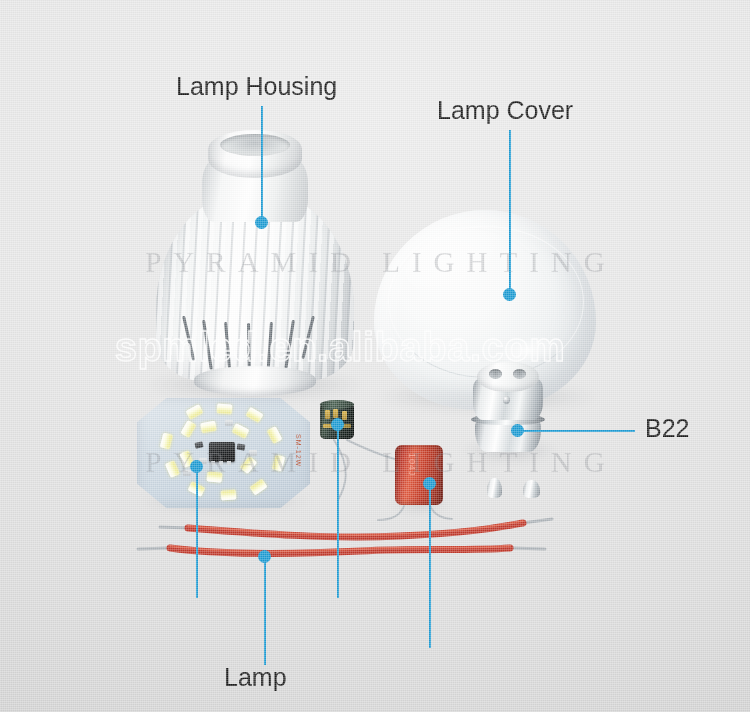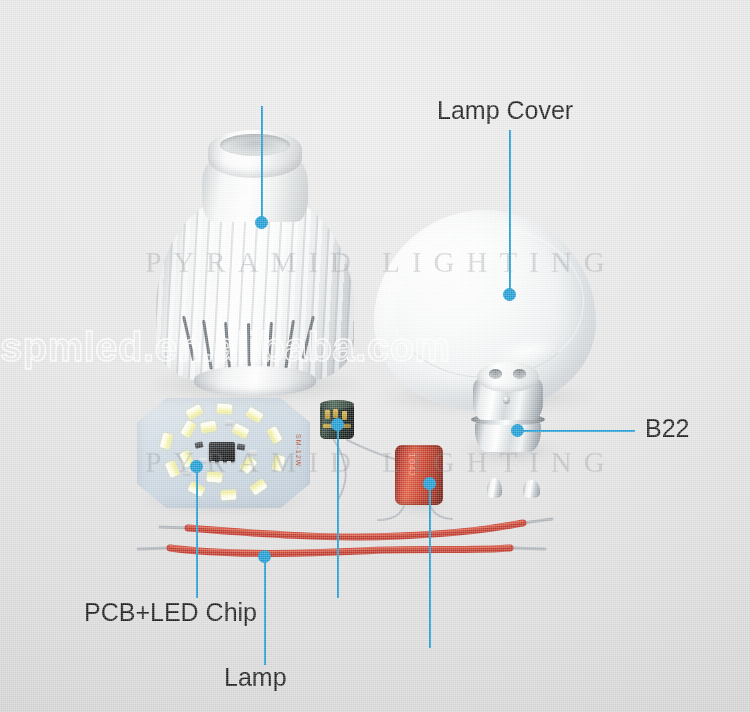--- a/index.html
+++ b/index.html
@@ -59,21 +59,21 @@
   
   .wm-brand{
     position:absolute;left:0;width:750px;text-align:center;
     font-family:"Liberation Serif", serif;
     font-size:29px;letter-spacing:12px;
     color:rgba(120,124,130,.30);
     white-space:nowrap;pointer-events:none;
     text-indent:12px;
   }
   #wm-url{
-    position:absolute;left:0;width:680px;text-align:left;top:325px;
+    position:absolute;left:0;width:680px;text-align:center;top:325px;
     font-family:"Liberation Sans", sans-serif;
     font-size:40px;font-weight:700;letter-spacing:.5px;
     color:rgba(255,255,255,.12);
     -webkit-text-stroke:1.4px rgba(255,255,255,.85);
     white-space:nowrap;pointer-events:none;
   }
 
   
   #housing{position:absolute;left:150px;top:130px;width:210px;height:270px;}
   #housing .collar{
@@ -368,32 +368,32 @@
 
     <path d="M170 548 C 230 556, 300 554, 360 551 C 420 548, 470 551, 510 548" stroke="#c0392b" stroke-width="7" fill="none" stroke-linecap="round"></path>
     <path d="M170 546 C 230 554, 300 552, 360 549 C 420 546, 470 549, 510 546" stroke="#e2614a" stroke-width="2" fill="none" stroke-linecap="round" opacity=".75"></path>
   </svg>
 
   <div class="wm-brand" style="top:246px;">PYRAMID LIGHTING</div>
   <div class="wm-brand" style="top:446px;">PYRAMID LIGHTING</div>
   <div id="wm-url">spmled.en.alibaba.com</div>
 
 
+  <div class="lbl" style="left:176px;top:74px;">Lamp Housing</div>
   <div class="leader v" style="left:261px;top:106px;height:115px;"></div>
   <div class="dot" style="left:255px;top:216px;"></div>
 
   <div class="lbl" style="left:437px;top:98px;">Lamp Cover</div>
   <div class="leader v" style="left:509px;top:130px;height:163px;"></div>
   <div class="dot" style="left:503px;top:288px;"></div>
 
   <div class="lbl" style="left:645px;top:416px;">B22</div>
   <div class="leader h" style="left:517px;top:430px;width:118px;"></div>
   <div class="dot" style="left:511px;top:424px;"></div>
 
-  <div class="lbl" style="left:84px;top:600px;">PCB+LED Chip</div>
   <div class="leader v" style="left:196px;top:466px;height:132px;"></div>
   <div class="dot" style="left:190px;top:460px;"></div>
 
   <div class="leader v" style="left:337px;top:424px;height:174px;"></div>
   <div class="dot" style="left:331px;top:418px;"></div>
 
   <div class="lbl" style="left:224px;top:665px;">Lamp</div>
   <div class="leader v" style="left:264px;top:556px;height:109px;"></div>
   <div class="dot" style="left:258px;top:550px;"></div>
 

